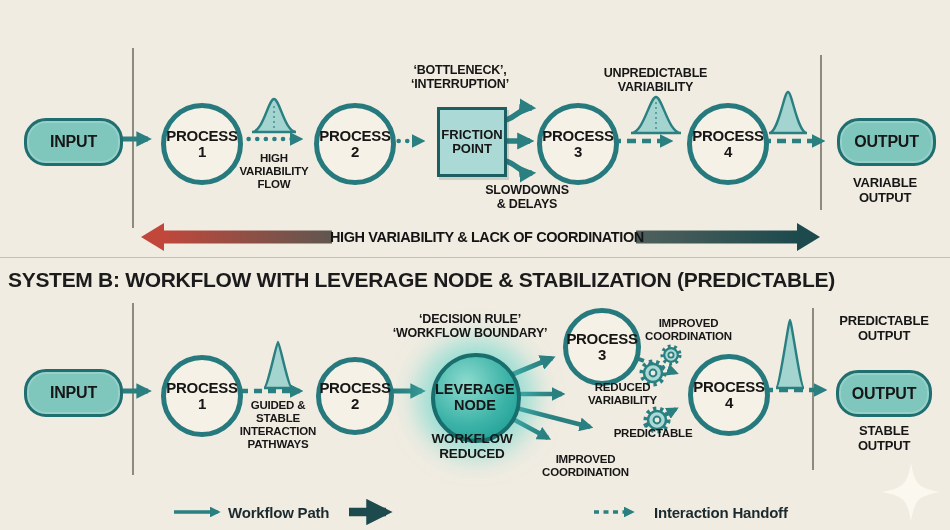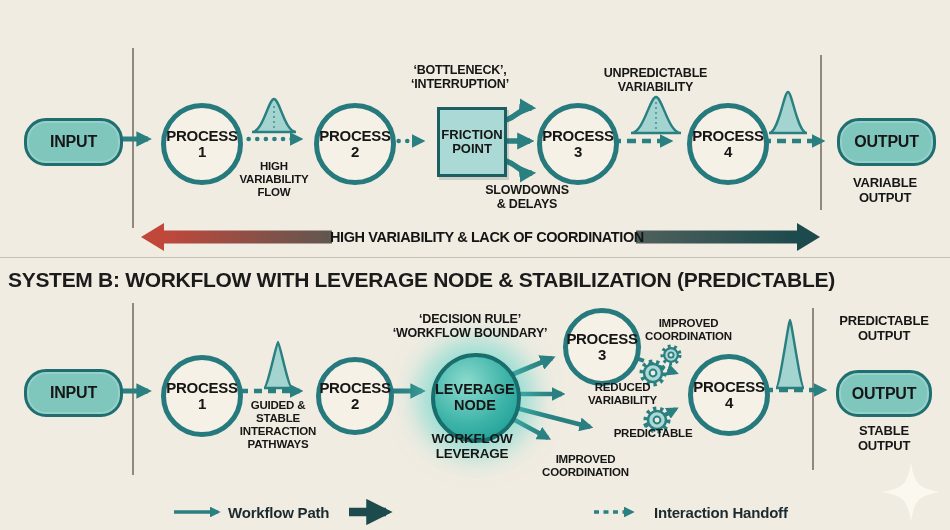--- a/index.html
+++ b/index.html
@@ -157,21 +157,21 @@
 3</span>
   </div>
   <div class="pnode" style="left:687px;top:103px;width:72px;height:72px;">
     <span>PROCESS
 4</span>
   </div>
   <div class="pill" style="left:837px;top:118px;width:93px;height:42px;">
     <span>OUTPUT</span>
   </div>
 
-  <div class="lbl s11" style="left:229px;top:152px;width:90px;margin-top:8px;">HIGH
+  <div class="lbl s11" style="left:229px;top:152px;width:90px;">HIGH
 VARIABILITY
 FLOW</div>
   <div class="lbl s12" style="left:375px;top:63px;width:170px;">‘BOTTLENECK’,
 ‘INTERRUPTION’</div>
   <div class="lbl s12" style="left:467px;top:183px;width:120px;">SLOWDOWNS
 &amp; DELAYS</div>
   <div class="lbl s12" style="left:593px;top:66px;width:125px;">UNPREDICTABLE
 VARIABILITY</div>
   <div class="lbl s13" style="left:839px;top:176px;width:92px;">VARIABLE
 OUTPUT</div>
@@ -204,21 +204,21 @@
     <span>OUTPUT</span>
   </div>
 
   <div class="lbl s11" style="left:227px;top:399px;width:102px;">GUIDED &amp;
 STABLE
 INTERACTION
 PATHWAYS</div>
   <div class="lbl s12" style="left:360px;top:312px;width:220px;">‘DECISION RULE’
 ‘WORKFLOW BOUNDARY’</div>
   <div class="lbl s14" style="left:407px;top:431px;width:130px;">WORKFLOW
-LEVERAGE</div>
+REDUCED</div>
   <div class="lbl s11" style="left:636px;top:317px;width:105px;">IMPROVED
 COORDINATION</div>
   <div class="lbl s11" style="left:575px;top:381px;width:95px;">REDUCED
 VARIABILITY</div>
   <div class="lbl s11" style="left:598px;top:427px;width:110px;">PREDICTABLE</div>
   <div class="lbl s11" style="left:533px;top:453px;width:105px;">IMPROVED
 COORDINATION</div>
   <div class="lbl s13" style="left:836px;top:314px;width:96px;">PREDICTABLE
 OUTPUT</div>
   <div class="lbl s13" style="left:836px;top:424px;width:96px;">STABLE

